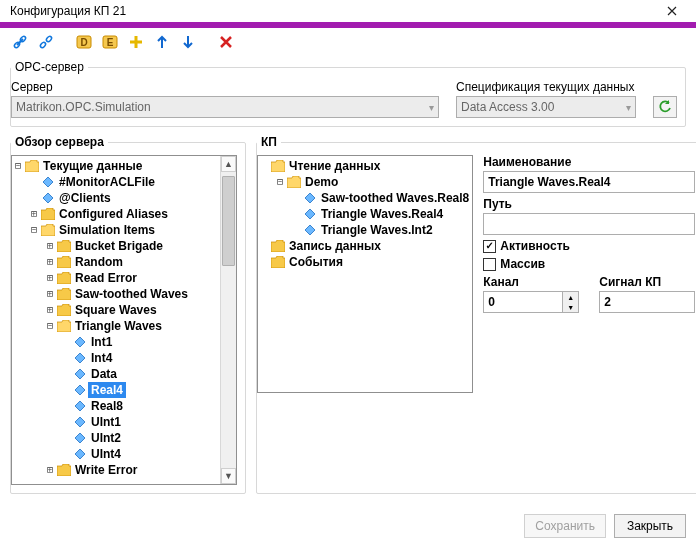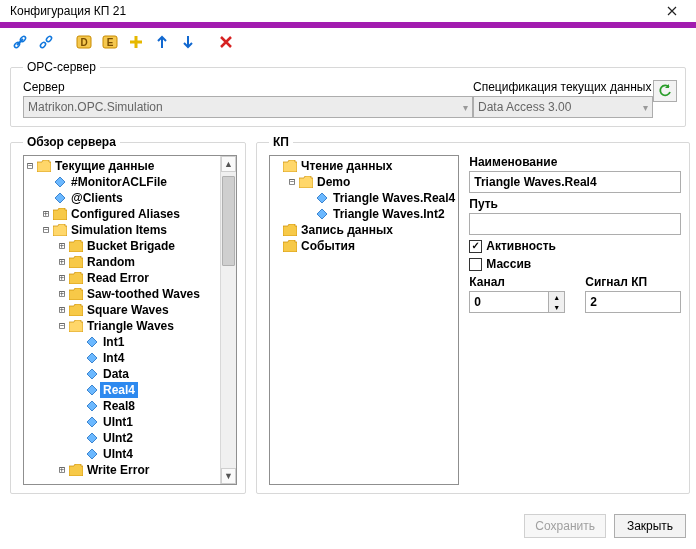--- a/index.html
+++ b/index.html
@@ -21,26 +21,26 @@
     height: 28px; display: flex; align-items: center; gap: 6px;
     padding: 0 10px;
   }
   .tbtn {
     width: 20px; height: 20px; display: flex; align-items: center;
     justify-content: center;
   }
   .content { padding: 4px 10px 8px 10px; }
   fieldset.group {
     border: 1px solid #d8d8d8; border-radius: 2px; margin: 0 0 8px 0;
-    padding: 6px 8px 8px 12px;
+    padding: 6px 8px 8px 0;
   }
   fieldset.group > legend {
     font-size: 12px; padding: 0 4px; color: #000;
   }
-  .row { display: flex; gap: 0; align-items: flex-start; }
+  .row { display: flex; gap: 17px; align-items: flex-end; }
   .label { font-size: 12px; margin-bottom: 2px; display: block; }
   .combo, .textinput, .numin {
     height: 22px; border: 1px solid #adadad; padding: 0 4px; font: inherit;
     background: #fff;
   }
   .combo.disabled { background: #ececec; color: #666; }
   .combo { display: flex; align-items: center; position: relative; }
   .combo .caret {
     position: absolute; right: 4px; top: 50%; transform: translateY(-50%);
     color: #999; font-size: 10px;
@@ -455,21 +455,21 @@
               <div class="sbthumb"></div>
             </div>
           <div class="sbbtn">▼</div>
         </div>
       </div>
     </fieldset>
 
     <fieldset class="group" style="flex:1">
       <legend>КП</legend>
       <div style="display:flex; gap:10px">
-        <div class="treebox" style="flex:1; height:330px">
+        <div class="treebox" style="flex:1; height:238px">
           <div class="treescroll">
             <ul class="tree" id="kp-tree">
                 <li>
                   <div class="node">
                     <span class="spacer12"></span>
                     <span class="folder">
                       <svg width="14" height="12" viewBox="0 0 14 12">
                         <path d="M0 2 L5 2 L6 0 L12 0 L12 2 L14 2 L14 12 L0 12 Z" fill="#ffd76a" stroke="#c98b00" stroke-width="0.7"></path>
                       </svg>
                     </span>
@@ -479,20 +479,33 @@
                 <li>
                   <div class="node">
                     <span class="indent"></span>
                     <span class="toggle">⊟</span>
                     <span class="folder">
                       <svg width="14" height="12" viewBox="0 0 14 12">
                         <path d="M0 2 L5 2 L6 0 L12 0 L12 2 L14 2 L14 12 L0 12 Z" fill="#ffd76a" stroke="#c98b00" stroke-width="0.7"></path>
                       </svg>
                     </span>
                     <span class="nodename">Demo</span>
+                  </div>
+                </li>
+                <li>
+                  <div class="node">
+                    <span class="indent"></span>
+                    <span class="indent"></span>
+                    <span class="spacer12"></span>
+                    <span class="leaf">
+                      <svg width="12" height="12" viewBox="0 0 12 12">
+                        <polygon points="6,1 11,6 6,11 1,6" fill="#6bb8ff" stroke="#1d6fc4" stroke-width="0.8"></polygon>
+                      </svg>
+                    </span>
+                    <span class="nodename">Saw-toothed Waves.Real8</span>
                   </div>
                 </li>
                 <li>
                   <div class="node">
                     <span class="indent"></span>
                     <span class="indent"></span>
                     <span class="spacer12"></span>
                     <span class="leaf">
                       <svg width="12" height="12" viewBox="0 0 12 12">
                         <polygon points="6,1 11,6 6,11 1,6" fill="#6bb8ff" stroke="#1d6fc4" stroke-width="0.8"></polygon>

